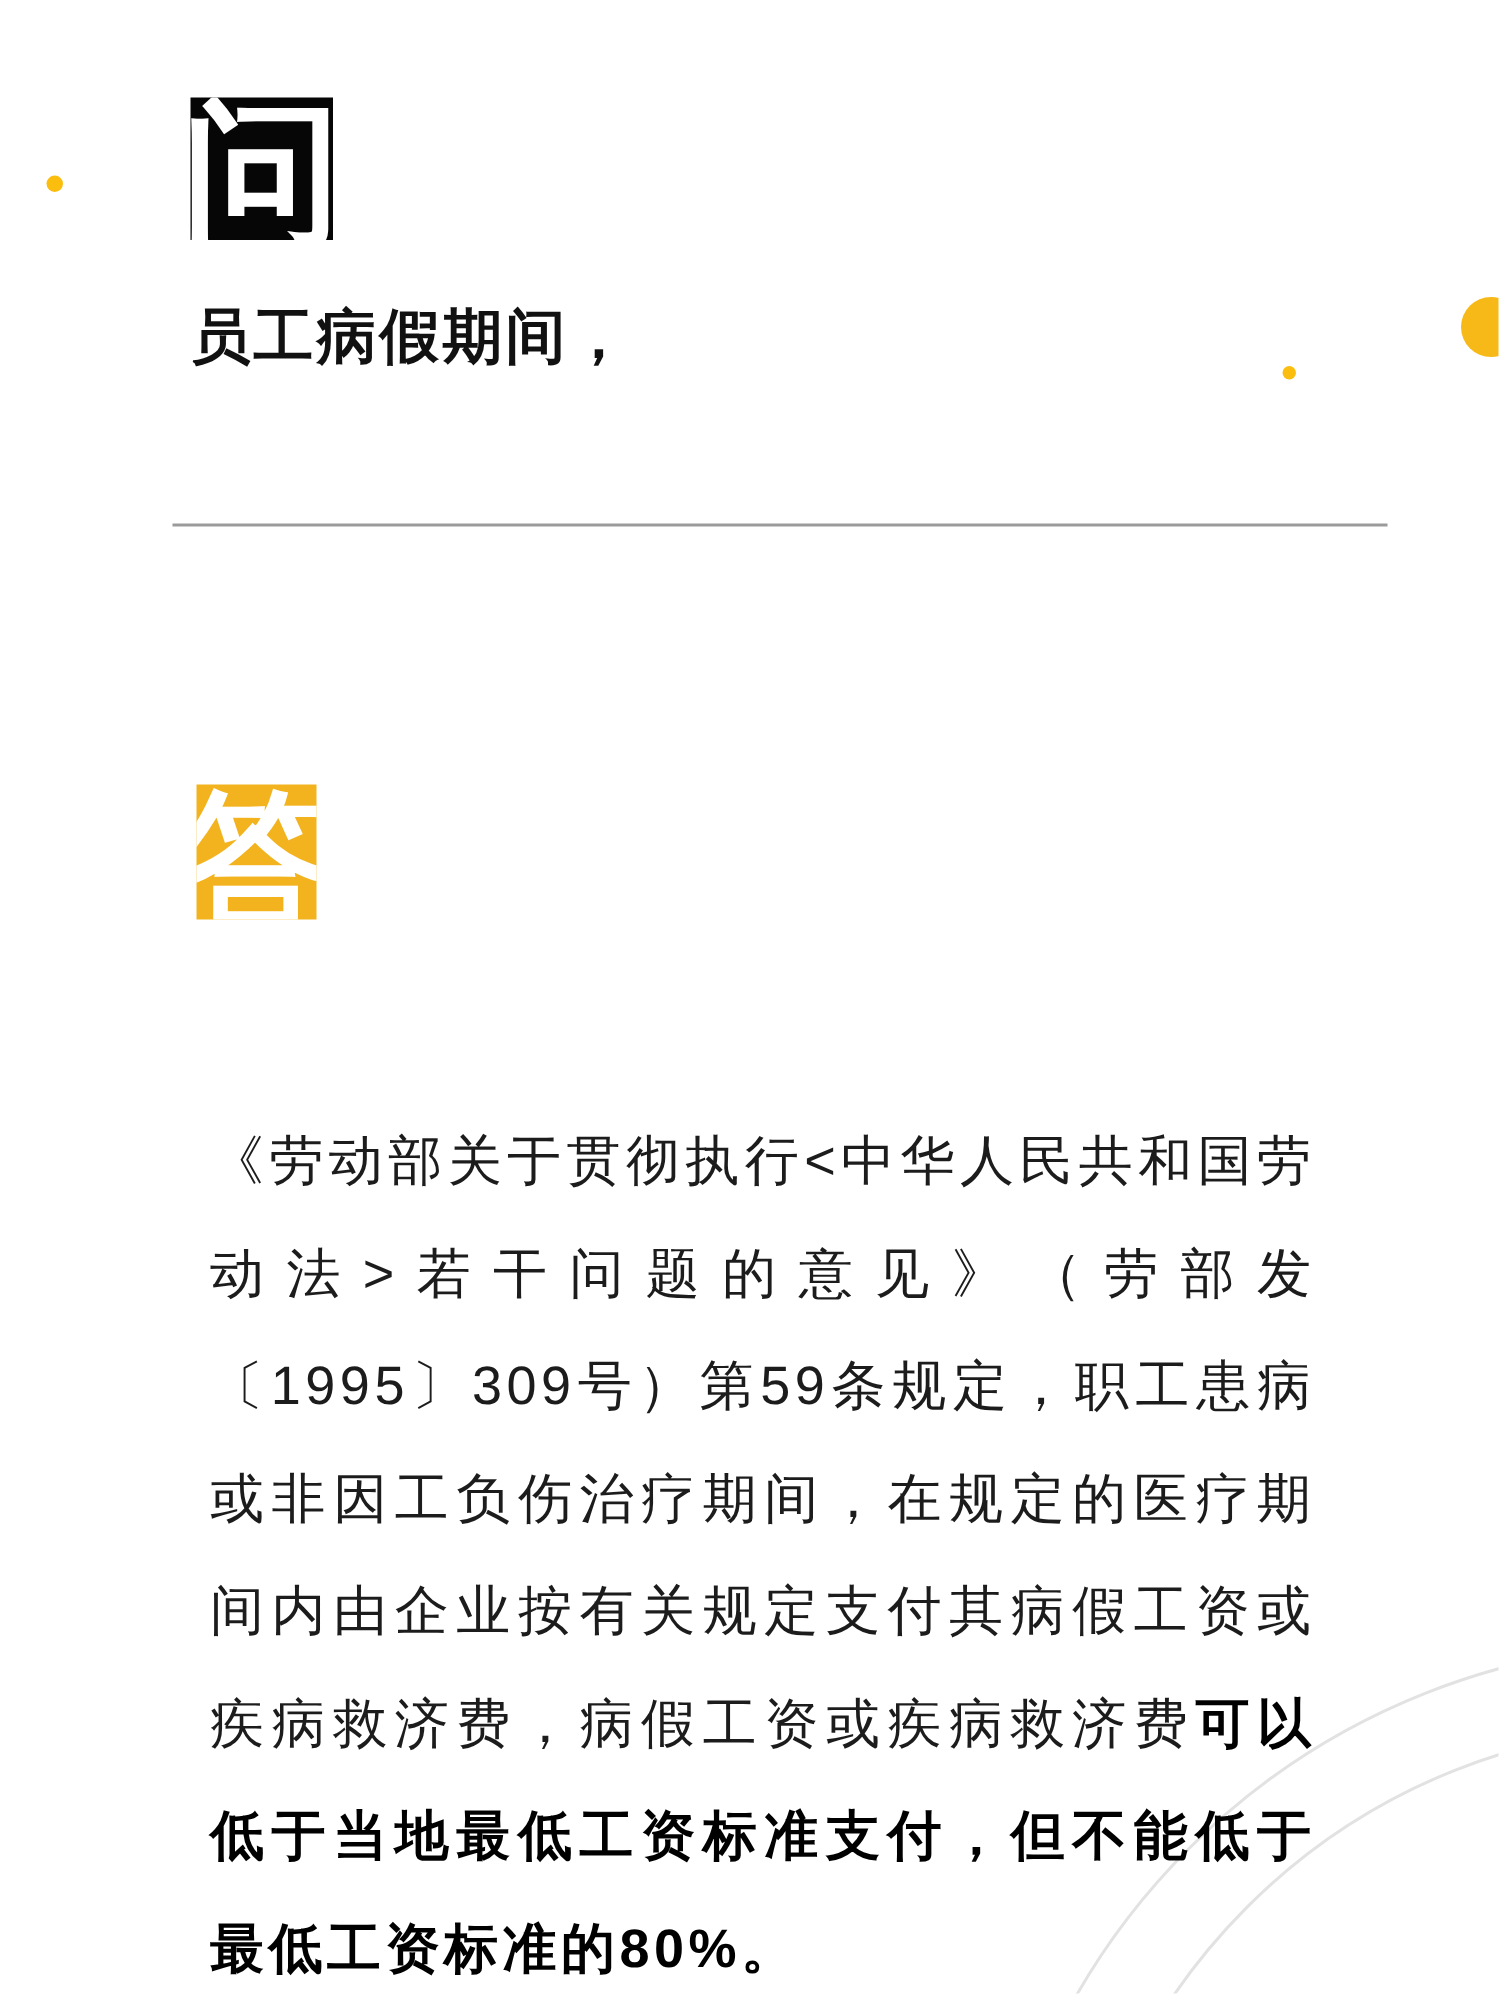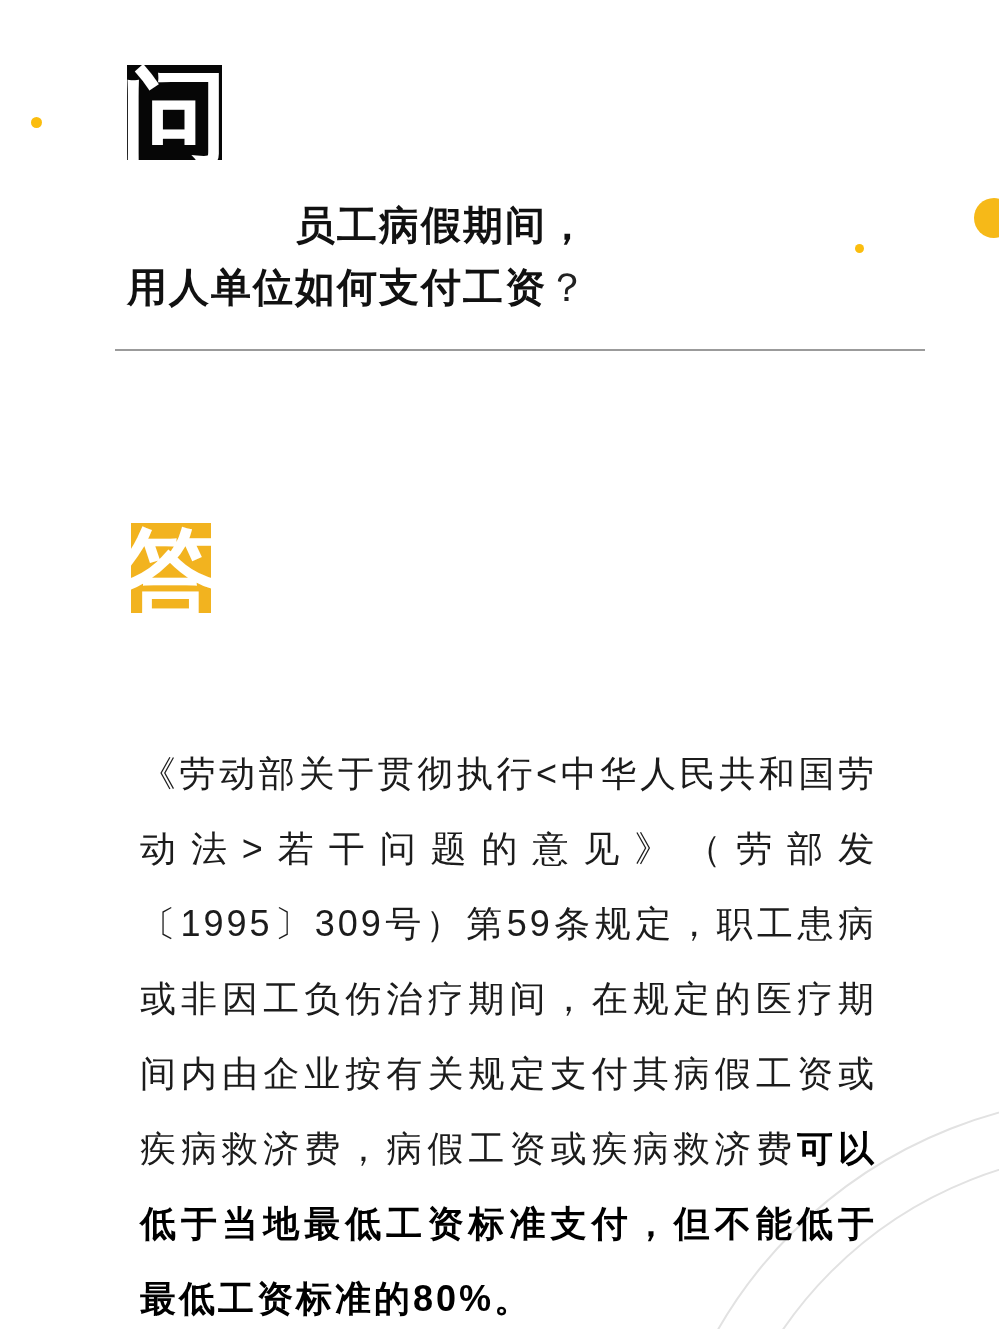--- a/index.html
+++ b/index.html
@@ -52,21 +52,20 @@
   .question-title {
     position: absolute;
     left: 127px;
     top: 194px;
     font-size: 40px;
     line-height: 62px;
     font-weight: 700;
     color: #111111;
     letter-spacing: 2px;
     white-space: nowrap;
-    text-align: right;
   }
   .question-title .qmark {
     font-weight: 400;
     color: #222222;
   }
   
   .divider {
     position: absolute;
     left: 115px;
     top: 349px;
@@ -146,23 +145,20 @@
 <div class="arc arc-inner"></div>
 
 <div class="badge badge-question">
   <span class="glyph">问</span>
 </div>
 
 <div class="question-title">
   <div>
     <span>员工病假期间，</span>
   </div>
-  <div>
-    <span>用人单位如何支付工资</span><span class="qmark">？</span>
-  </div>
 </div>
 
 <div class="divider"></div>
 
 <div class="badge badge-answer">
   <span class="glyph">答</span>
 </div>
 
 <p class="answer-body">
   <span>《劳动部关于贯彻执行&lt;中华人民共和国劳动法&gt;若干问题的意见》（劳部发〔1995〕309号）第59条规定，职工患病或非因工负伤治疗期间，在规定的医疗期间内由企业按有关规定支付其病假工资或疾病救济费，病假工资或疾病救济费</span><span class="emph">可以低于当地最低工资标准支付，但不能低于最低工资标准的80%。</span>

